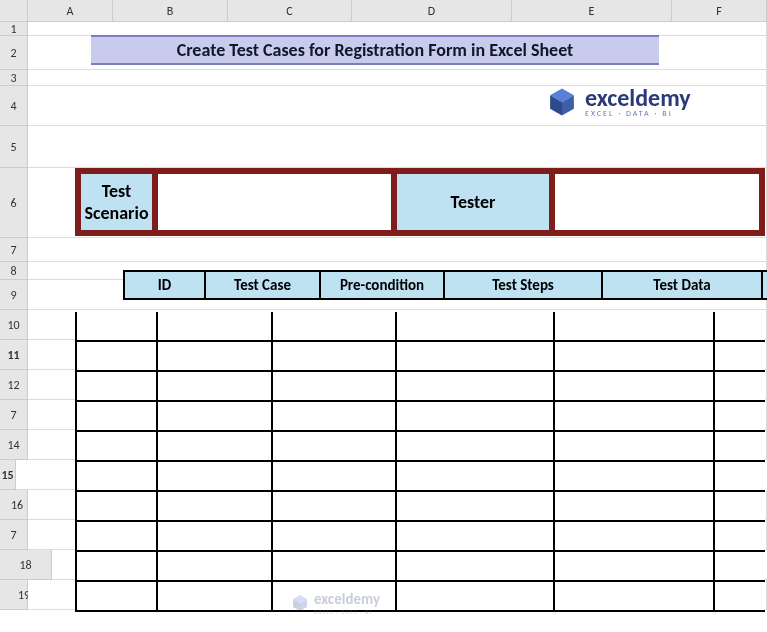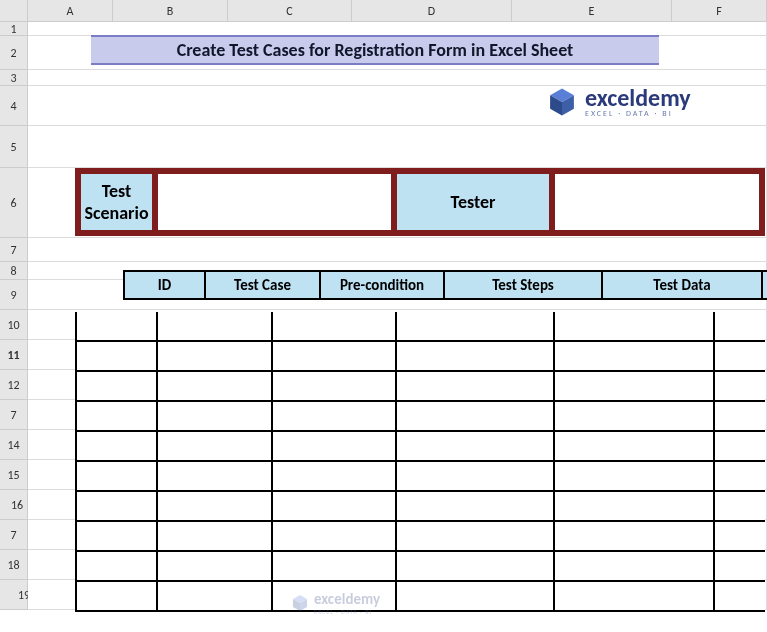--- a/index.html
+++ b/index.html
@@ -250,33 +250,33 @@
   </div>
   <div style="display:flex;" class="row-data">
     <div class="rowhdr" style="width:28px;">7</div>
     <div class="cell" style="width:739px;"></div>
   </div>
   <div style="display:flex;" class="row-data">
     <div class="rowhdr" style="width:28px;">14</div>
     <div class="cell" style="width:739px;"></div>
   </div>
   <div style="display:flex;" class="row-data">
-    <div class="rowhdr" style="width:28px;">15</div>
+    <div class="rowhdr" style="width:16px;font-weight:bold;">15</div>
     <div class="cell" style="width:739px;"></div>
   </div>
   <div style="display:flex;" class="row-data">
     <div class="rowhdr" style="width:28px;padding-left:7px;">16</div>
     <div class="cell" style="width:739px;"></div>
   </div>
   <div style="display:flex;" class="row-data">
     <div class="rowhdr" style="width:28px;">7</div>
     <div class="cell" style="width:739px;"></div>
   </div>
   <div style="display:flex;" class="row-data">
-    <div class="rowhdr" style="width:28px;">18</div>
+    <div class="rowhdr" style="width:52px;">18</div>
     <div class="cell" style="width:739px;"></div>
   </div>
   <div style="display:flex;" class="row-data">
     <div class="rowhdr" style="width:28px;padding-left:21px;">19</div>
     <div class="cell" style="width:739px;"></div>
   </div>
 </div>
 
 <div class="overlay">
 

